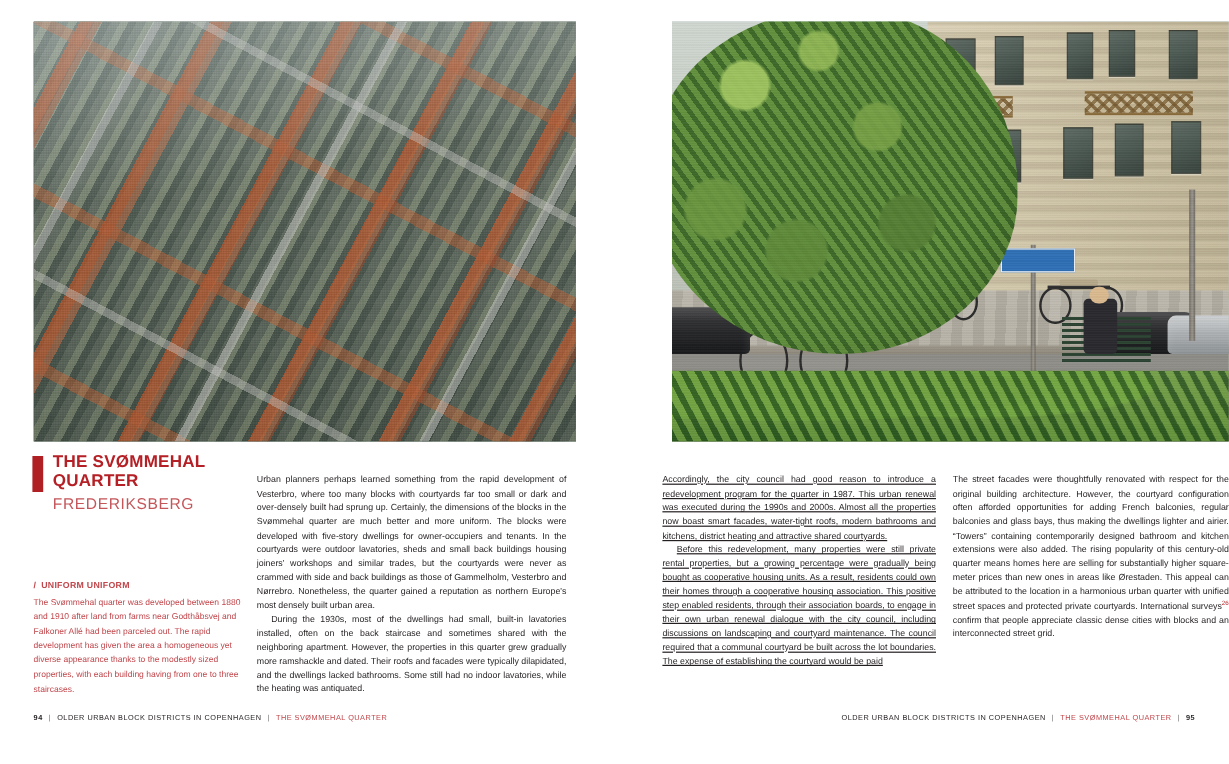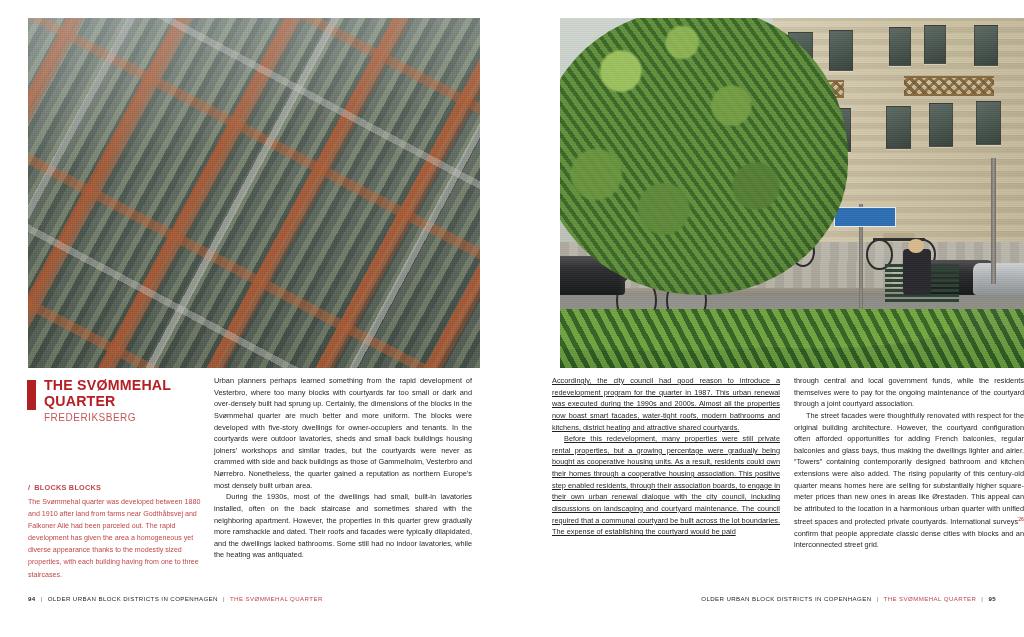--- a/index.html
+++ b/index.html
@@ -150,33 +150,33 @@
 
   
   .headline-block{position:absolute;left:28px;top:378px;width:172px;}
   .hl-bar{position:absolute;left:-1px;top:2px;width:9px;height:30px;background:#b01f24;}
   .hl-title{
     margin:0;padding-left:16px;color:#b42026;
     font-size:14.2px;font-weight:bold;letter-spacing:.2px;line-height:1.12;
   }
   .hl-sub{
     margin:2px 0 0 0;padding-left:16px;color:#c4565a;
-    font-size:10px;font-weight:normal;letter-spacing:.5px;
+    font-size:13px;font-weight:normal;letter-spacing:.5px;
   }
 
   .caption{
     position:absolute;left:28px;top:482px;width:176px;color:#c0474c;
     font-size:7.1px;line-height:1.72;
   }
   .caption-head{font-weight:bold;letter-spacing:.25px;display:block;margin-bottom:1px;font-size:7.3px;}
   .caption-slash{font-weight:bold;margin-right:4px;}
   .caption-body{display:block;}
 
   .col{
-    position:absolute;top:375px;
+    position:absolute;top:394px;
     color:#231f20;font-size:7.35px;line-height:1.585;
     text-align:justify;
   }
   .col p{margin:0;}
   .col p + p{text-indent:12px;}
   #col-1{left:214px;width:258px;}
   #col-2{left:552px;width:228px;text-decoration:underline;}
   #col-3{left:794px;width:230px;}
   .col sup{font-size:5.2px;color:#b42026;vertical-align:super;}
 
@@ -275,37 +275,36 @@
   </div>
 
   <div class="headline-block">
     <div class="hl-bar"></div>
     <h1 class="hl-title">THE SVØMMEHAL QUARTER</h1>
     <div class="hl-sub">FREDERIKSBERG</div>
   </div>
 
   <div class="caption">
     <span class="caption-head">
-      <span class="caption-slash">/</span><span>BLOCKS BLOCKS</span>
+      <span class="caption-slash">/</span><span>UNIFORM UNIFORM</span>
     </span>
     <span class="caption-body">The Svømmehal quarter was developed between 1880 and 1910 after land from farms near Godthåbsvej and Falkoner Allé had been parceled out. The rapid development has given the area a homogeneous yet diverse appearance thanks to the modestly sized properties, with each building having from one to three staircases.</span>
   </div>
 
   <div class="col" id="col-1">
     <p>Urban planners perhaps learned something from the rapid development of Vesterbro, where too many blocks with courtyards far too small or dark and over-densely built had sprung up. Certainly, the dimensions of the blocks in the Svømmehal quarter are much better and more uniform. The blocks were developed with five-story dwellings for owner-occupiers and tenants. In the courtyards were outdoor lavatories, sheds and small back buildings housing joiners' workshops and similar trades, but the courtyards were never as crammed with side and back buildings as those of Gammelholm, Vesterbro and Nørrebro. Nonetheless, the quarter gained a reputation as northern Europe's most densely built urban area.</p>
     <p>During the 1930s, most of the dwellings had small, built-in lavatories installed, often on the back staircase and sometimes shared with the neighboring apartment. However, the properties in this quarter grew gradually more ramshackle and dated. Their roofs and facades were typically dilapidated, and the dwellings lacked bathrooms. Some still had no indoor lavatories, while the heating was antiquated.</p>
   </div>
 
   <div class="col" id="col-2">
     <p>Accordingly, the city council had good reason to introduce a redevelopment program for the quarter in 1987. This urban renewal was executed during the 1990s and 2000s. Almost all the properties now boast smart facades, water-tight roofs, modern bathrooms and kitchens, district heating and attractive shared courtyards.</p>
     <p>Before this redevelopment, many properties were still private rental properties, but a growing percentage were gradually being bought as cooperative housing units. As a result, residents could own their homes through a cooperative housing association. This positive step enabled residents, through their association boards, to engage in their own urban renewal dialogue with the city council, including discussions on landscaping and courtyard maintenance. The council required that a communal courtyard be built across the lot boundaries. The expense of establishing the courtyard would be paid</p>
   </div>
 
   <div class="col" id="col-3">
-    <p>through central and local government funds, while the residents themselves were to pay for the ongoing maintenance of the courtyard through a joint courtyard association.</p>
     <p><span>The street facades were thoughtfully renovated with respect for the original building architecture. However, the courtyard configuration often afforded opportunities for adding French balconies, regular balconies and glass bays, thus making the dwellings lighter and airier. “Towers” containing contemporarily designed bathroom and kitchen extensions were also added. The rising popularity of this century-old quarter means homes here are selling for substantially higher square-meter prices than new ones in areas like Ørestaden. This appeal can be attributed to the location in a harmonious urban quarter with unified street spaces and protected private courtyards. International surveys</span><sup>26</sup><span> confirm that people appreciate classic dense cities with blocks and an interconnected street grid.</span></p>
   </div>
 
   <div class="footer" id="footer-left">
     <span class="pg">94</span><span class="sep">|</span><span class="sec">OLDER URBAN BLOCK DISTRICTS IN COPENHAGEN</span><span class="sep">|</span><span class="quar">THE SVØMMEHAL QUARTER</span>
   </div>
 
   <div class="footer" id="footer-right">
     <span class="sec">OLDER URBAN BLOCK DISTRICTS IN COPENHAGEN</span><span class="sep">|</span><span class="quar">THE SVØMMEHAL QUARTER</span><span class="sep">|</span><span class="pg">95</span>
   </div>

